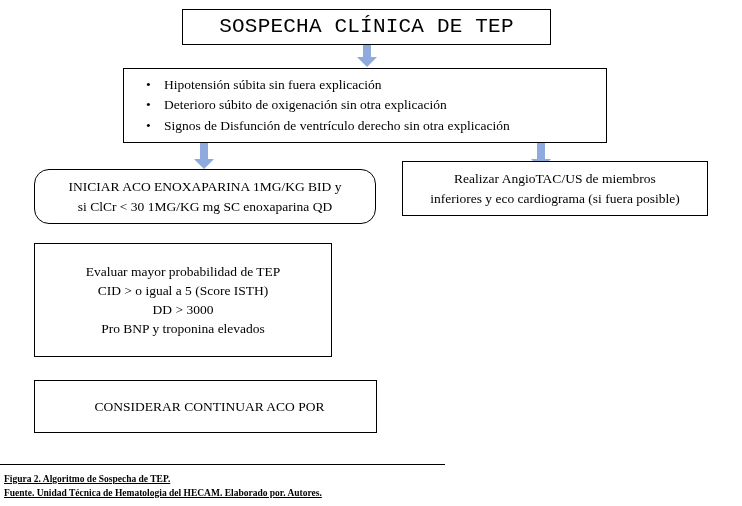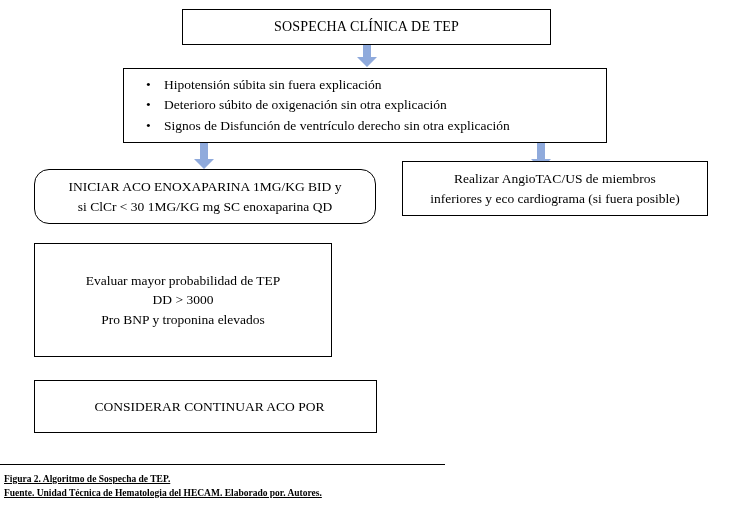--- a/index.html
+++ b/index.html
@@ -72,21 +72,21 @@
     position: absolute;
     background: #000000;
   }
 </style>
 </head>
 <body>
 
 <div id="canvas">
 
   <div class="box title-box" style="left:182px; top:9px; width:369px; height:36px;">
-    <div class="line" style="font-size:14px;">SOSPECHA CLÍNICA DE TEP</div>
+    <div class="line" style="font-size:21px;font-family:Liberation Mono, monospace;">SOSPECHA CLÍNICA DE TEP</div>
   </div>
 
   <svg class="arrow" style="left:357px; top:45px;" width="20" height="22" viewBox="0 0 20 22">
     <polygon points="6,0 14,0 14,12 20,12 10,22 0,12 6,12" fill="#8FAADC"></polygon>
   </svg>
 
   <div class="box bullets" style="left:123px; top:68px; width:484px; height:75px;">
     <div class="bullet-row">
       <span class="bullet-mark">•</span>
       <span>Hipotensión súbita sin fuera explicación</span>
@@ -114,20 +114,21 @@
     <div class="line">si ClCr &lt; 30  1MG/KG mg SC enoxaparina QD</div>
   </div>
 
   <div class="box" style="left:402px; top:161px; width:306px; height:55px;">
     <div class="line">Realizar AngioTAC/US de miembros</div>
     <div class="line">inferiores y eco cardiograma (si fuera posible)</div>
   </div>
 
   <div class="box" style="left:34px; top:243px; width:298px; height:114px;">
     <div class="line">Evaluar mayor probabilidad de TEP</div>
+    <div class="line">CID &gt; o igual a 5 (Score ISTH)</div>
     <div class="line">DD &gt; 3000</div>
     <div class="line">Pro BNP y troponina elevados</div>
   </div>
 
   <div class="box" style="left:34px; top:380px; width:343px; height:53px;padding-left:8px;">
     <div class="line">CONSIDERAR CONTINUAR ACO POR</div>
   </div>
 
   <div class="rule" style="left:0px; top:464px; width:445px; height:1px;"></div>
 

